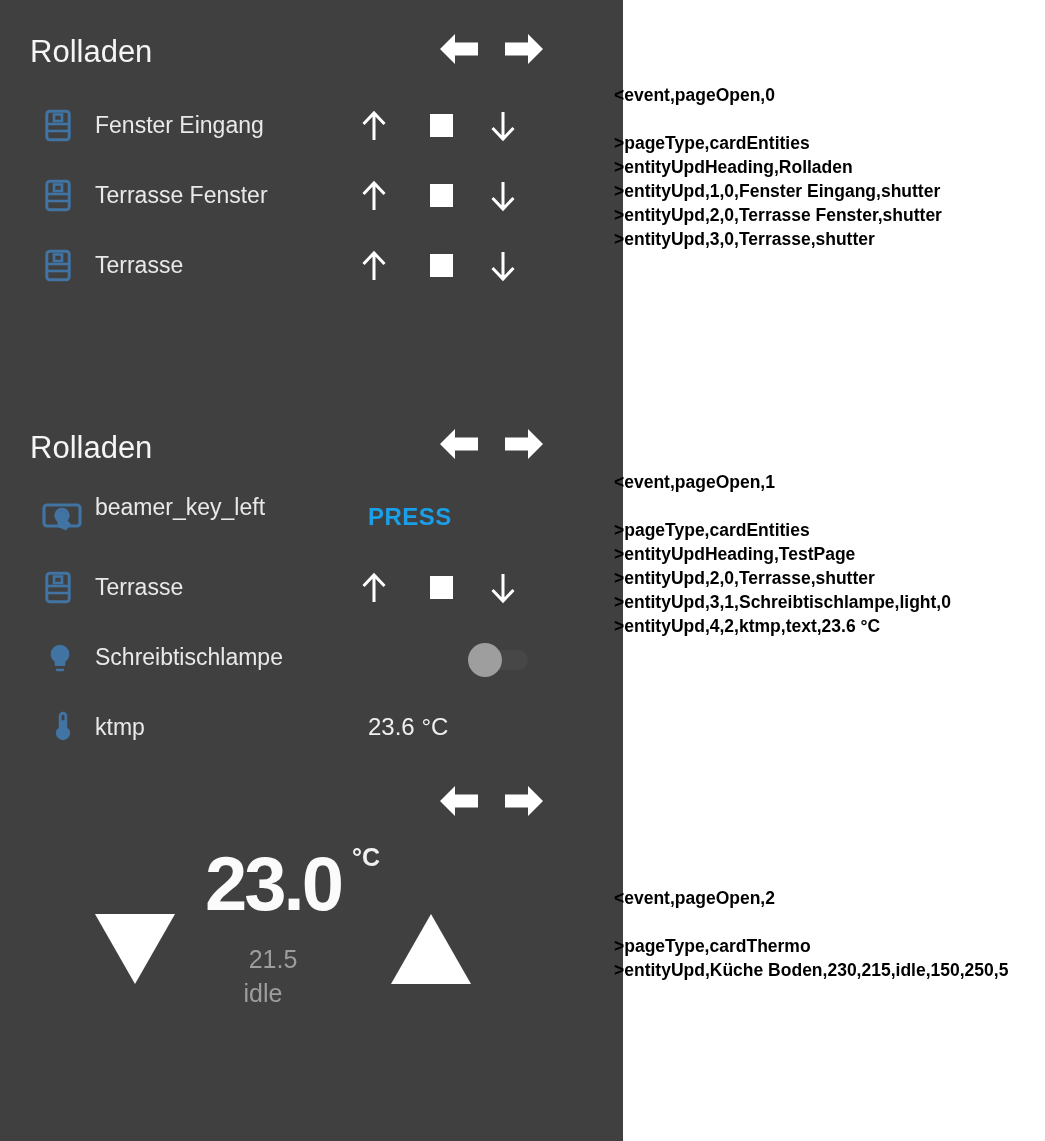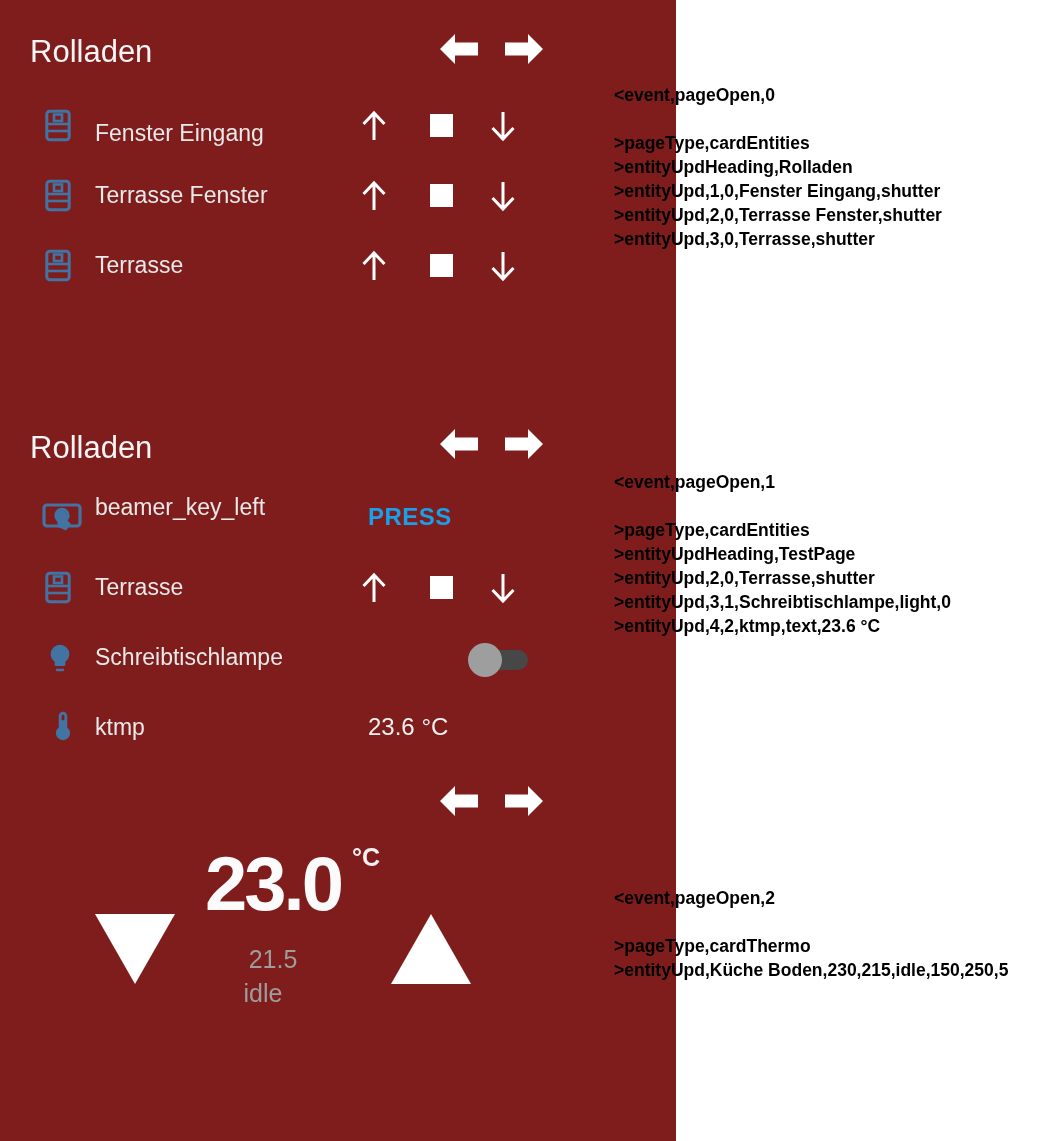--- a/index.html
+++ b/index.html
@@ -1,18 +1,18 @@
 <!DOCTYPE html>
 <html><head>
 <meta charset="utf-8">
 <style>
   html,body{margin:0;padding:0;background:#fff;}
   .stage{position:relative;width:1045px;height:1141px;background:#ffffff;overflow:hidden;
          font-family:"Liberation Sans",sans-serif;}
-  .panel{position:absolute;left:0;top:0;width:676px;height:1141px;background:#7f1d1d;text-decoration:underline;}
+  .panel{position:absolute;left:0;top:0;width:623px;height:1141px;background:#404040;text-decoration:underline;}
   .abs{position:absolute;}
   .card-title{position:absolute;left:30px;font-size:31px;font-weight:400;color:#f5f5f5;letter-spacing:0;}
   .nav-arrow{position:absolute;width:37px;height:33px;cursor:pointer;}
   .row-label{position:absolute;left:95px;font-size:23px;color:#e9e9e9;}
   .ctl{position:absolute;cursor:pointer;}
   .stop-sq{display:block;width:23px;height:23px;background:#ffffff;}
   .row-value{position:absolute;width:160px;text-align:left;font-size:24px;color:#f0f0f0;}
   .press{color:#1a9fe8;font-weight:600;letter-spacing:0.5px;}
   .toggle{position:absolute;left:468px;top:643px;width:62px;height:34px;cursor:pointer;}
   .toggle .track{position:absolute;left:5px;top:7px;width:55px;height:20px;border-radius:10px;background:#474747;}
@@ -80,21 +80,21 @@
             <use href="#ic-arrow-right-bold"></use>
           </svg></span>
     </div>
 
     <div>
       <span class="abs" style="left:45px;top:109px">
           <svg width="26" height="33" viewBox="0 0 26 32">
             <use href="#ic-shutter"></use>
           </svg>
         </span>
-      <span class="row-label" style="top:120px">Fenster Eingang</span>
+      <span class="row-label" style="top:112px">Fenster Eingang</span>
       <span class="ctl" style="left:359px;top:109px">
           <svg width="30" height="34" viewBox="0 0 30 34">
             <use href="#ic-arrow-up"></use>
           </svg>
         </span>
       <span class="ctl" style="left:430px;top:114px">
           <span class="stop-sq"></span>
         </span>
       <span class="ctl" style="left:488px;top:109px">
           <svg width="30" height="34" viewBox="0 0 30 34">

